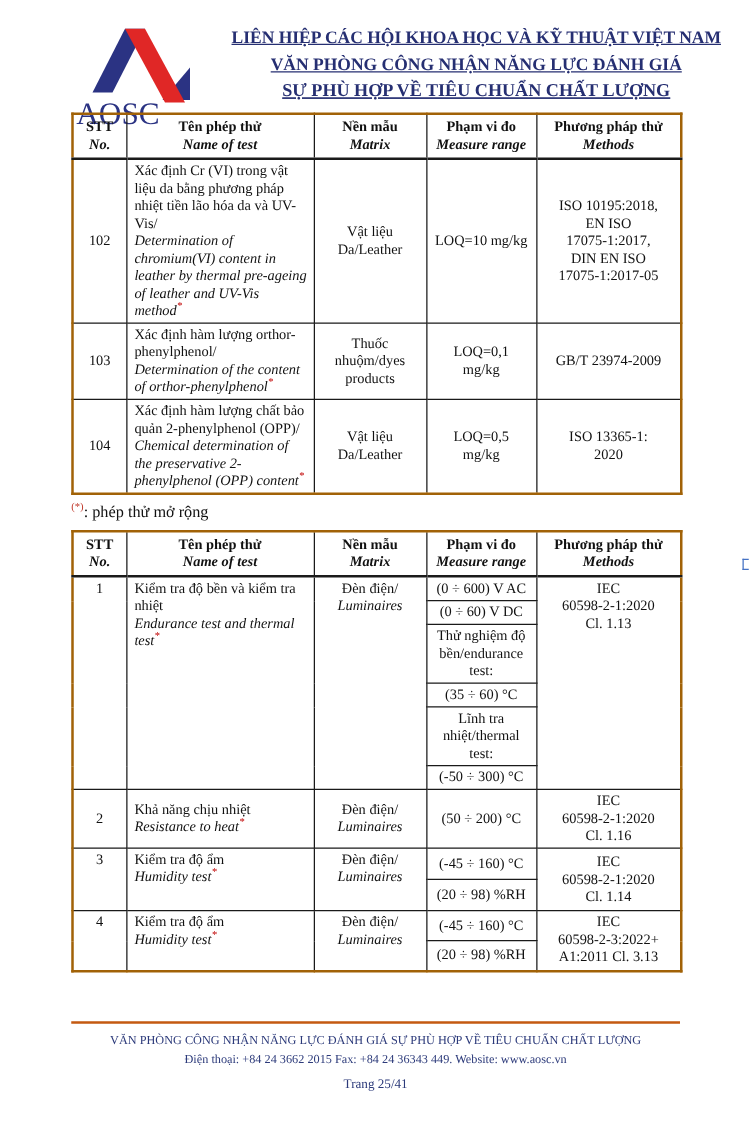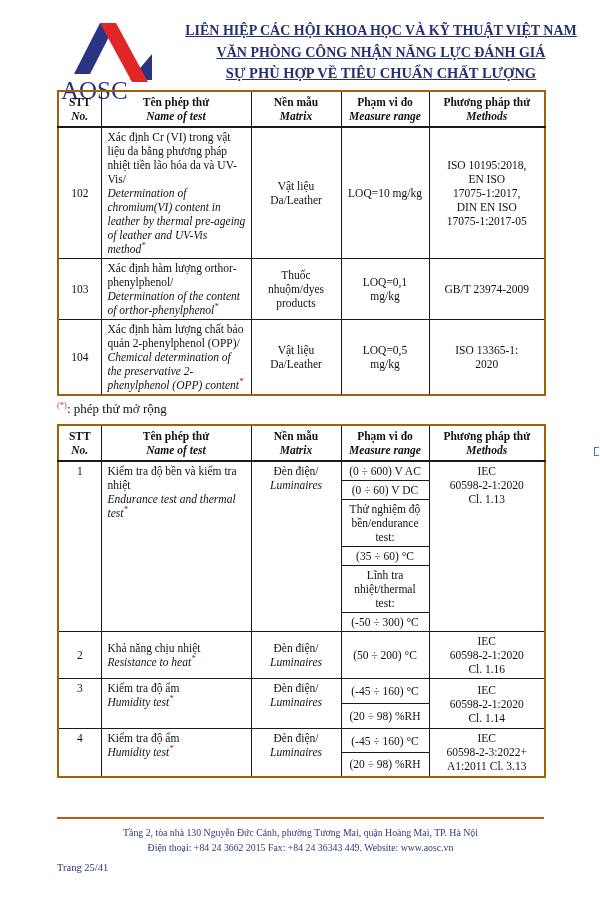--- a/index.html
+++ b/index.html
@@ -40,21 +40,21 @@
   .section-heading .sec-en { font-style:italic; margin-left:4px; }
   .legend-note { position:absolute; left:57px; top:400px; font-size:13px; color:#111; }
   .legend-note .note-marker { color:#c0392b; font-size:8.5px; vertical-align:super; }
   
   .comment-mark { position:absolute; left:594px; top:447px; width:5px; height:9px;
                   border:1.5px solid #4472c4; border-right:none; }
   
   .footer-rule { position:absolute; left:57px; top:817px; width:487px; border-top:2px solid #c45911; }
   .footer-text { position:absolute; left:47px; top:826px; width:507px; text-align:center;
                  color:#2c3a7a; font-size:9.8px; line-height:14.5px; }
-  .page-number { position:absolute; left:57px; top:862px; width:487px; text-align:left;
+  .page-number { position:absolute; left:57px; top:862px; width:487px; text-align:center;
                  color:#2c3a7a; font-size:10.5px; }
 </style>
 </head>
 <body>
 
 <div class="page">
 
   <div class="logo">
     <svg width="122" height="92" viewBox="0 0 122 92">
       <polygon points="70,70 92,70 92,44" fill="#2b3383"></polygon>
@@ -264,18 +264,18 @@
     <tr>
           <td class="vmid" style="height:24px">(20 ÷ 98) %RH</td>
         </tr>
   </tbody>
     </table>
 
   <span class="comment-mark"></span>
 
   <div class="footer-rule"></div>
   <div class="footer-text">
-    <div>Tầng 2, tòa nhà 130 Nguyễn Đức Cảnh, phường Tương Mai, quận Hoàng Mai, TP. Hà Nội</div>
+    <div>VĂN PHÒNG CÔNG NHẬN NĂNG LỰC ĐÁNH GIÁ SỰ PHÙ HỢP VỀ TIÊU CHUẨN CHẤT LƯỢNG</div>
     <div>Điện thoại: +84 24 3662 2015 Fax: +84 24 36343 449. Website: www.aosc.vn</div>
   </div>
   <div class="page-number">Trang 25/41</div>
 
 </div>
 
 </body></html>

